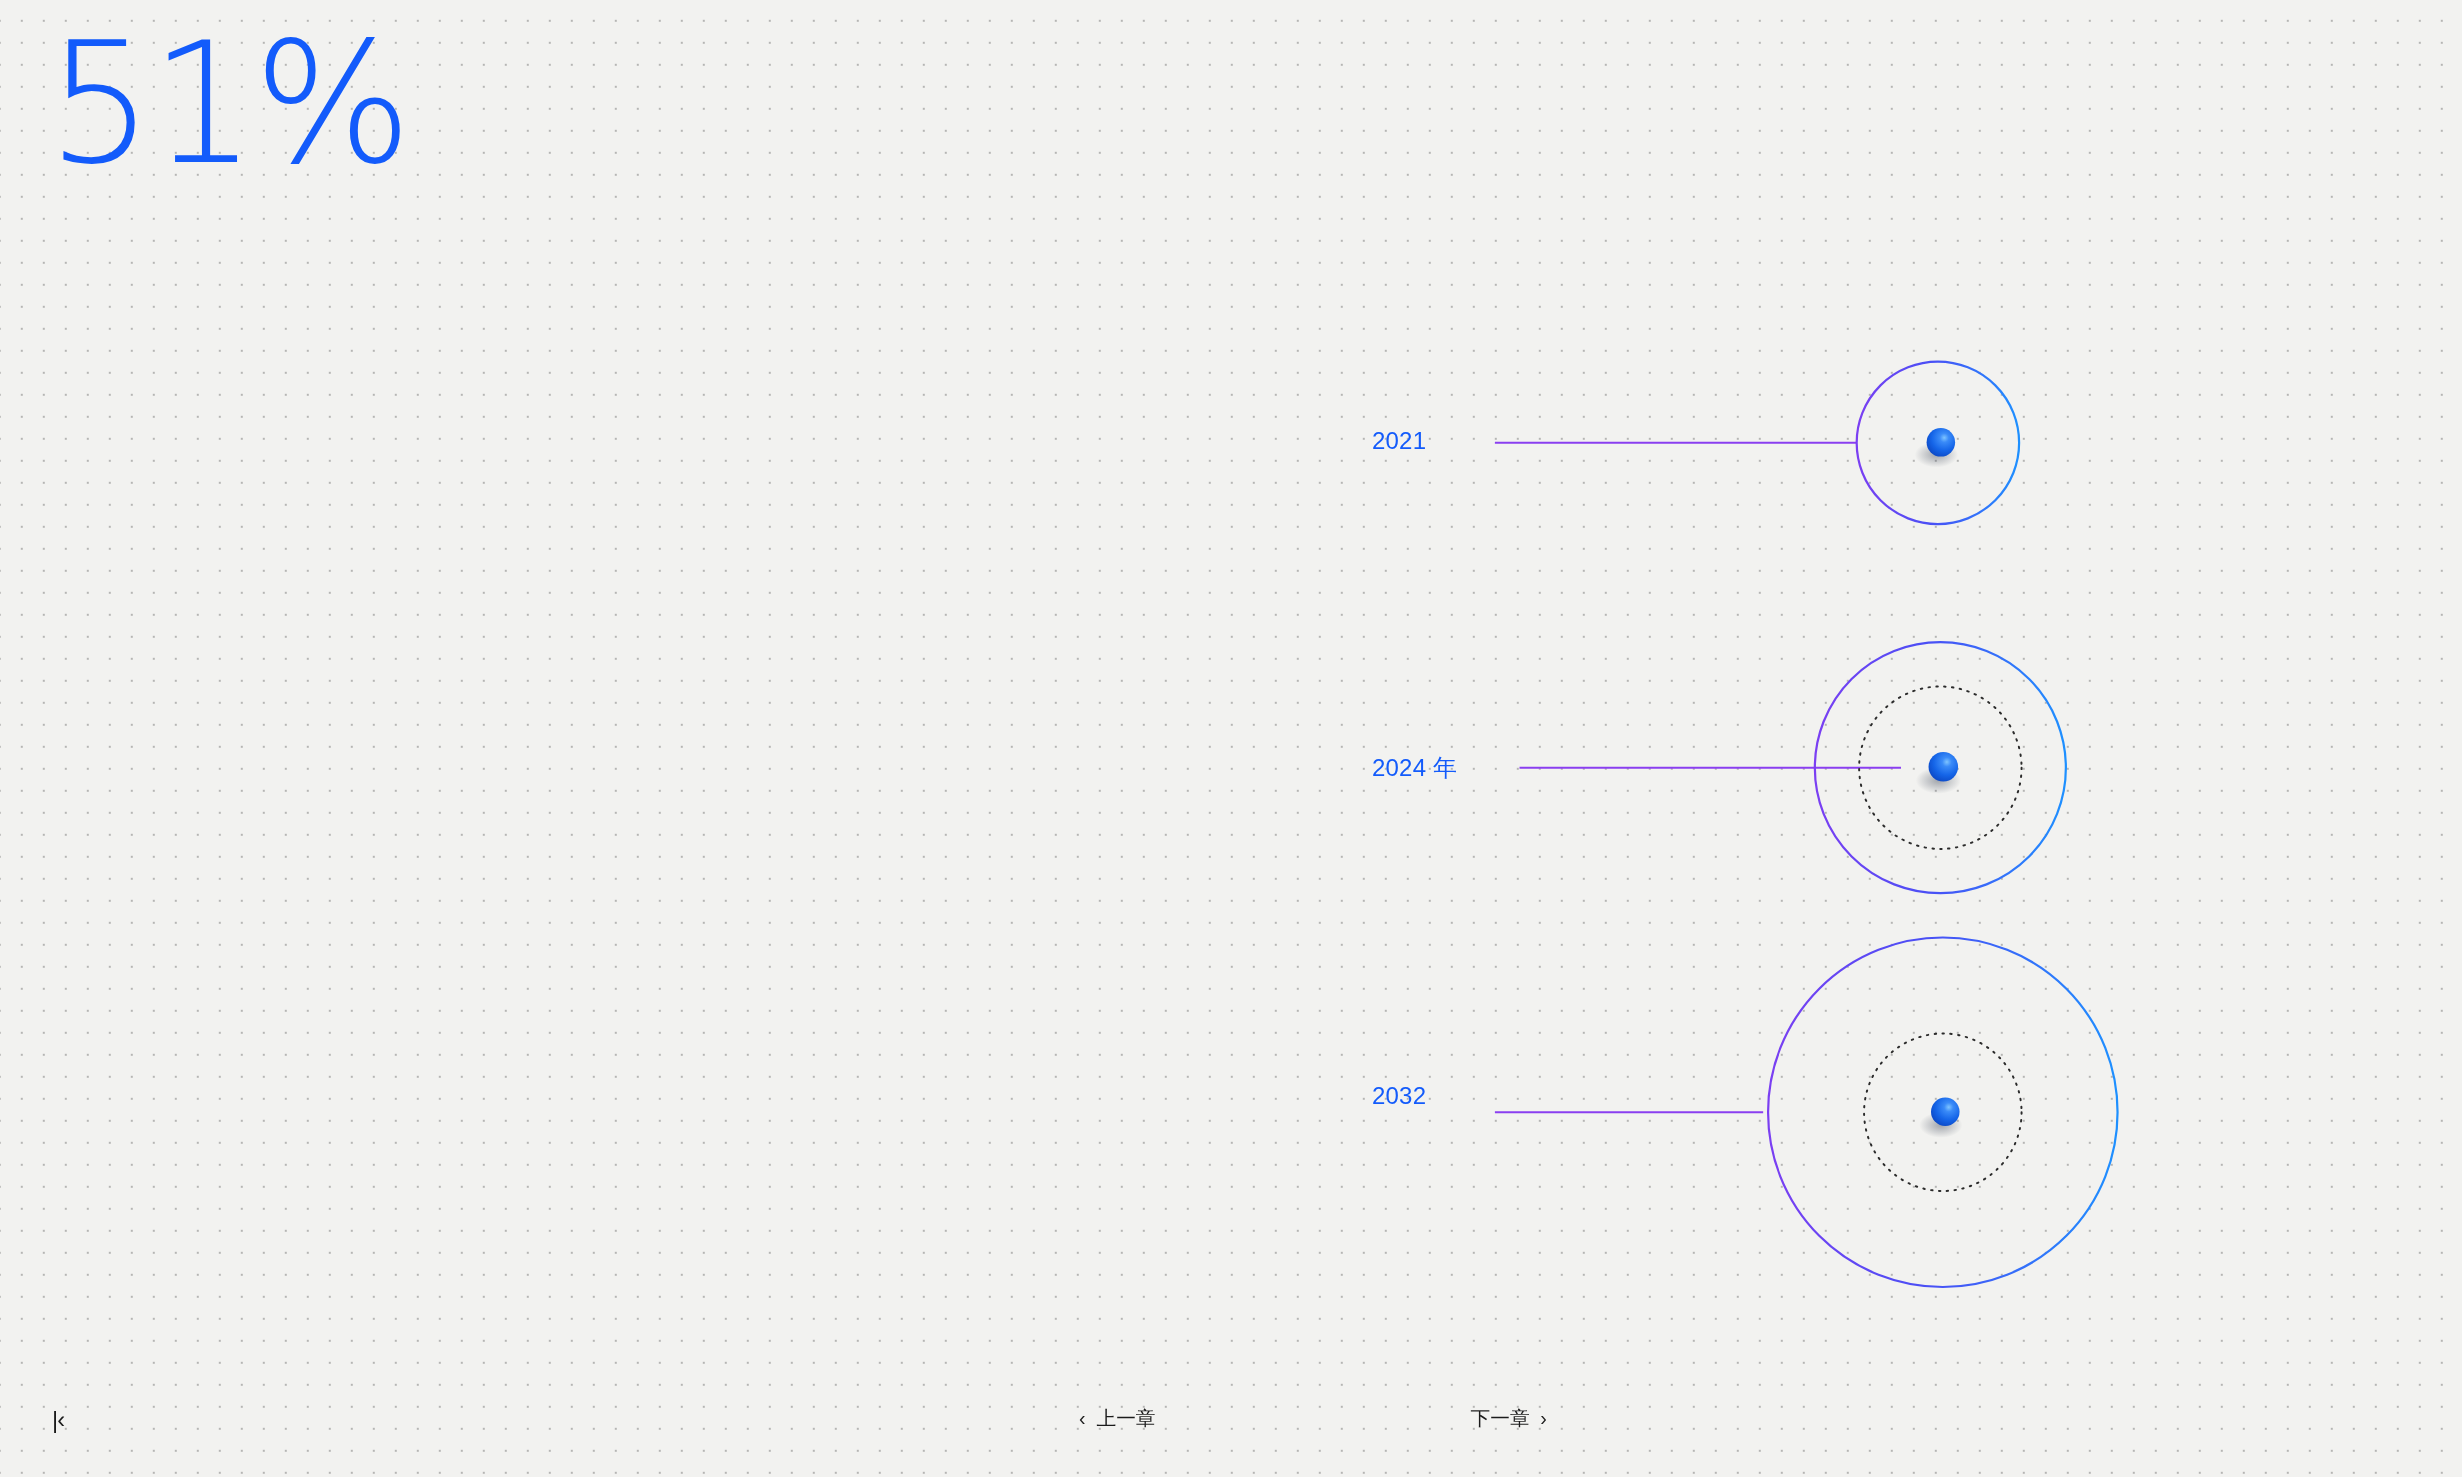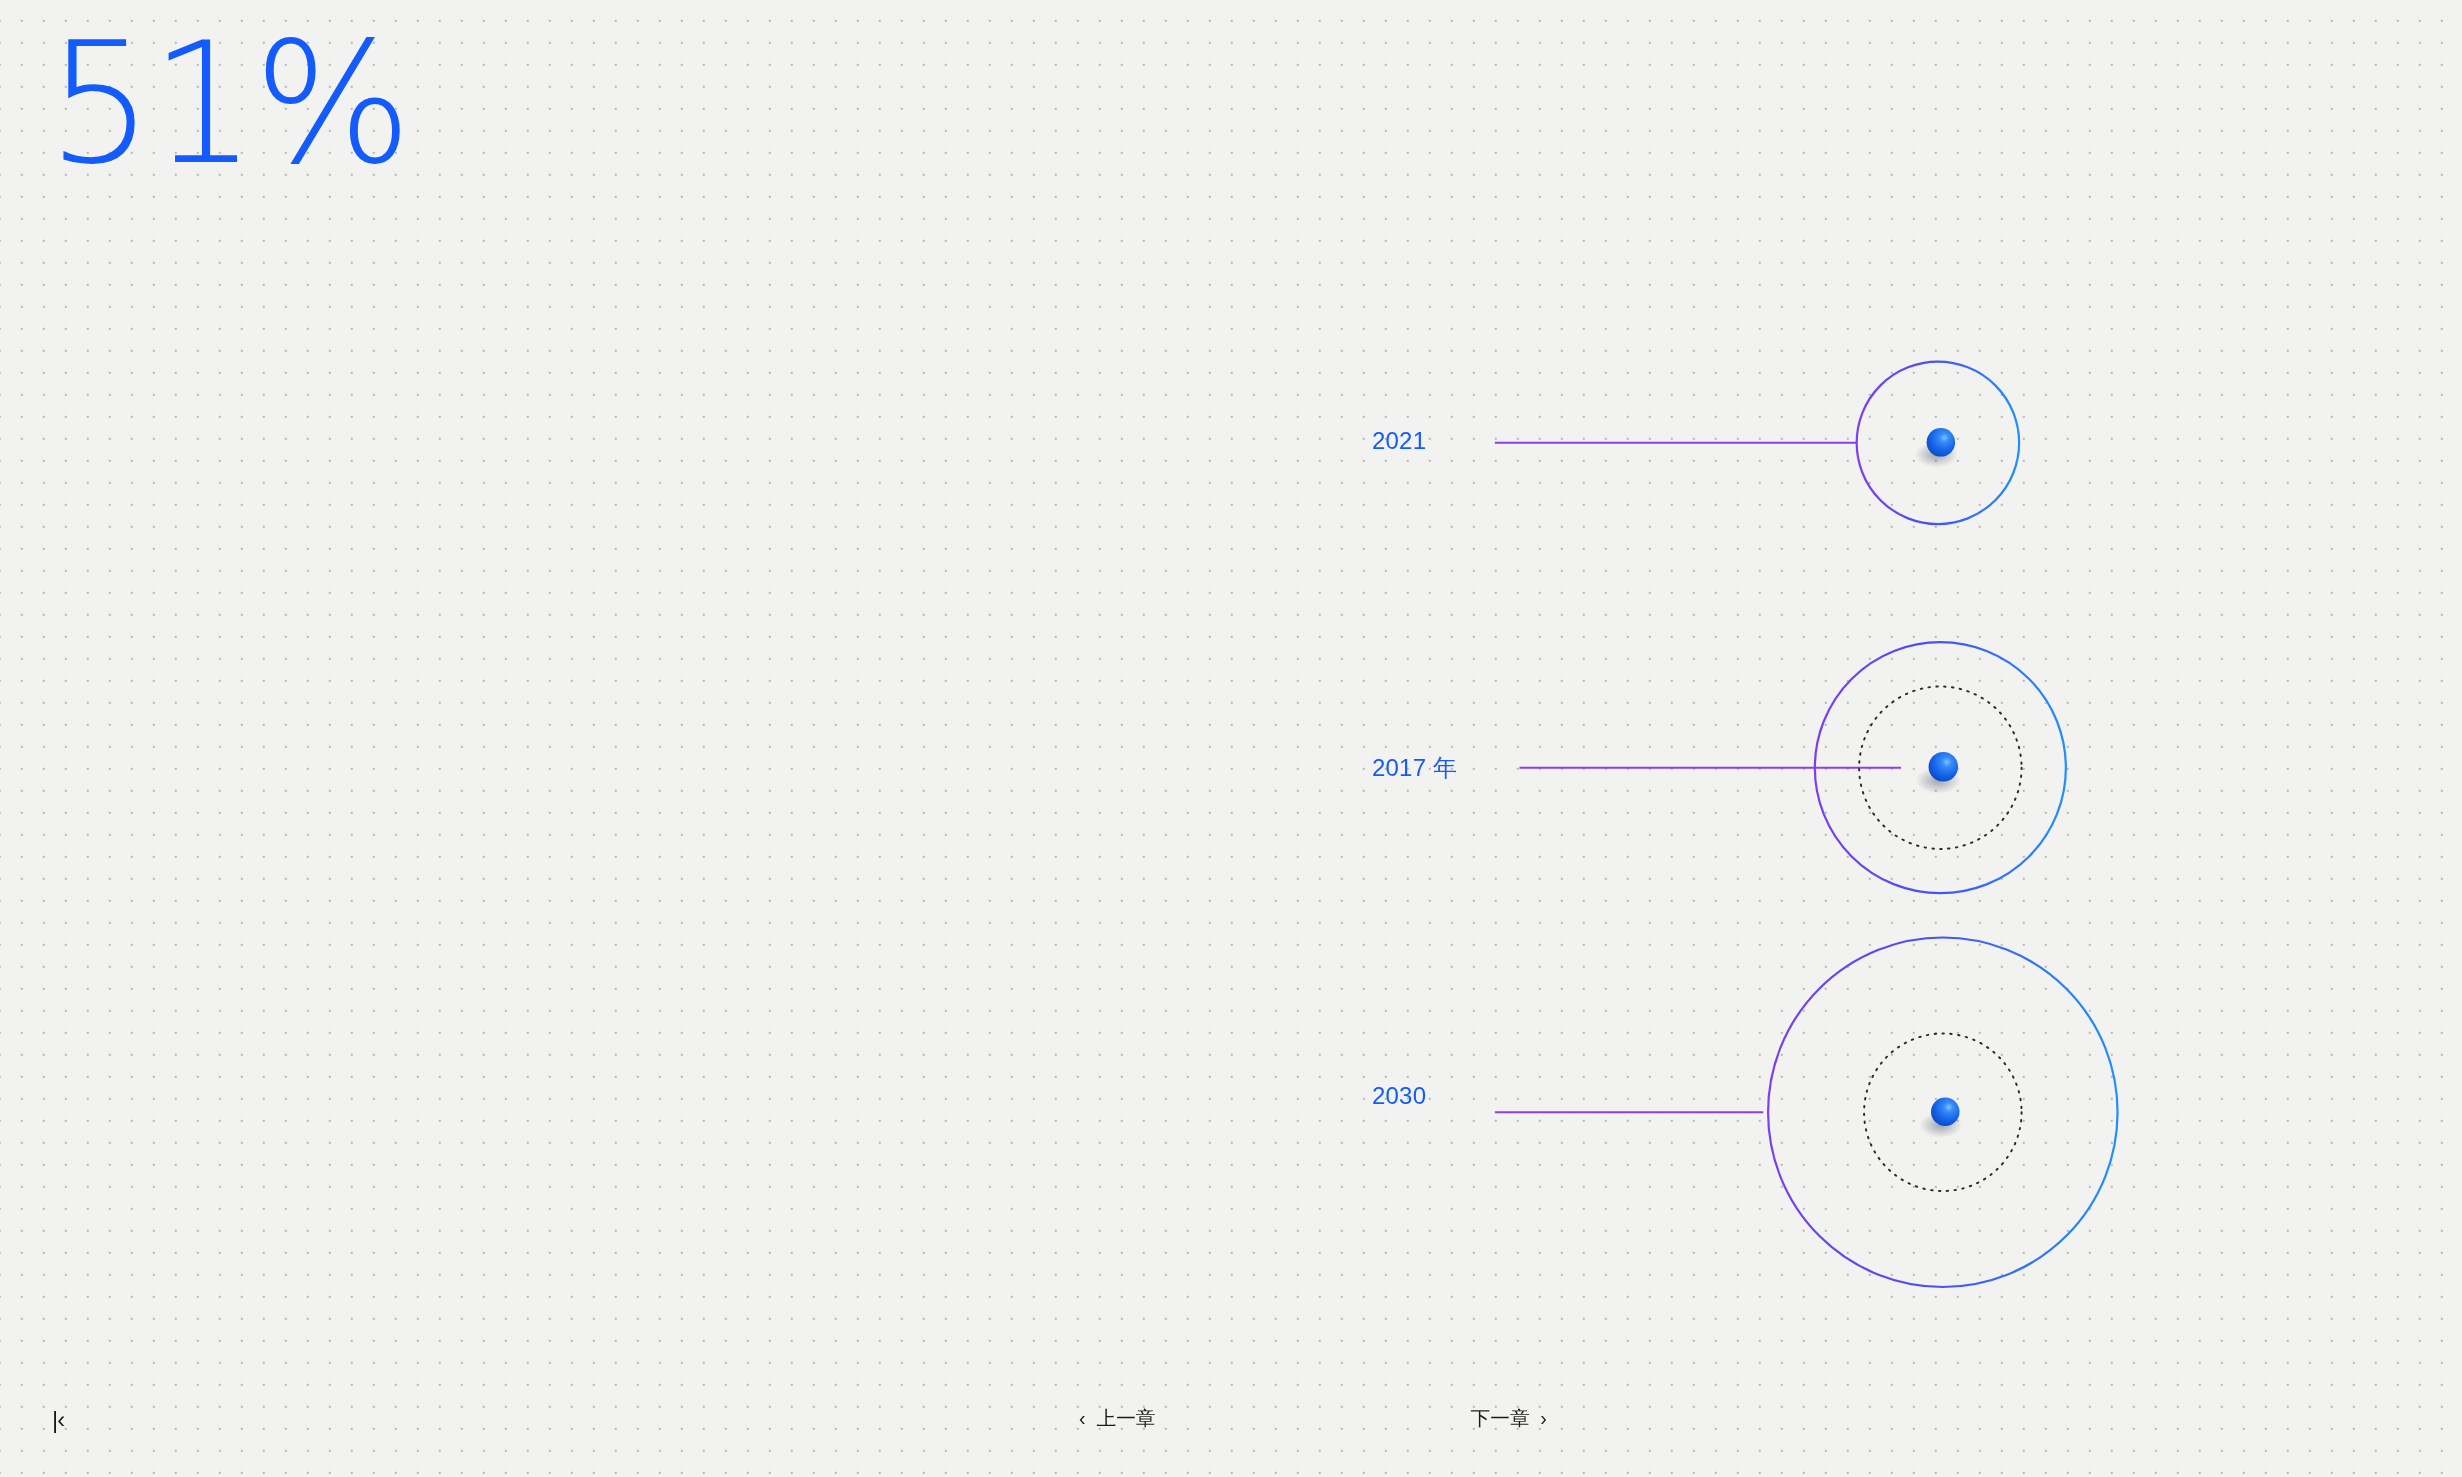--- a/index.html
+++ b/index.html
@@ -140,22 +140,22 @@
 
     <g>
       <circle cx="1245" cy="1660" r="355" fill="none" stroke="url(#ringGrad)" stroke-width="4.5"></circle>
       <circle cx="1245" cy="1660" r="160" fill="none" stroke="#2b2b2b" stroke-width="4" stroke-dasharray="3 13" stroke-linecap="round"></circle>
       <ellipse cx="1241" cy="1686" rx="44" ry="26" fill="url(#shadowGrad)"></ellipse>
       <circle cx="1250" cy="1659" r="29" fill="url(#sphereGrad)"></circle>
     </g>
   </svg>
 
   <div class="year-label" id="label-2021">2021</div>
-  <div class="year-label" id="label-2023">2017 年</div>
-  <div class="year-label" id="label-2025">2030</div>
+  <div class="year-label" id="label-2023">2024 年</div>
+  <div class="year-label" id="label-2025">2032</div>
 </div>
 
 <div id="bottom-bar">
   <div class="nav-first">|‹</div>
 
   <div id="nav-center">
     <div class="nav-group">
       <span class="nav-chev">‹</span>
       <span>上一章</span>
     </div>

